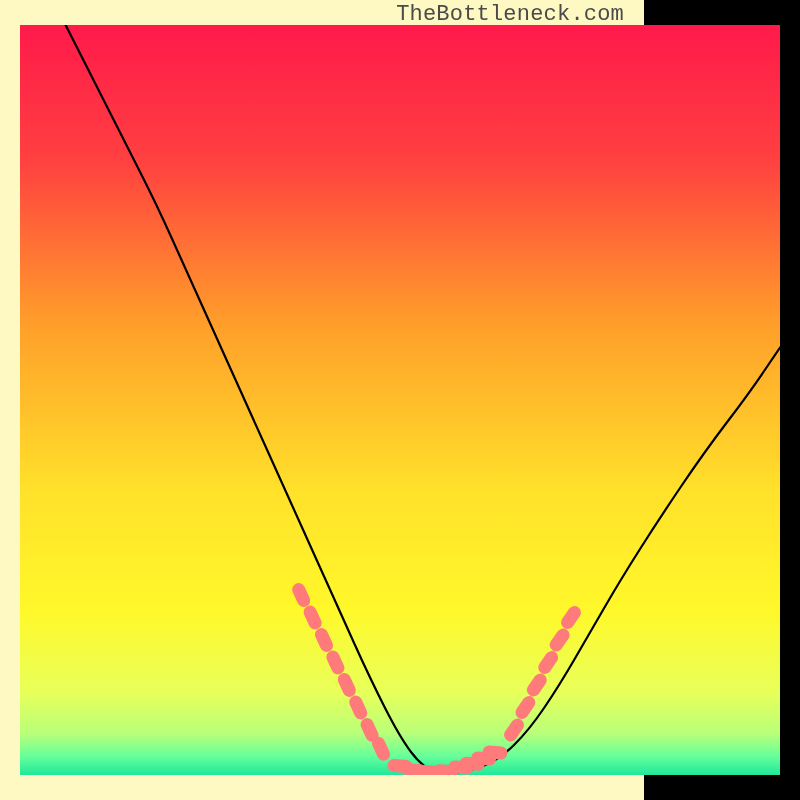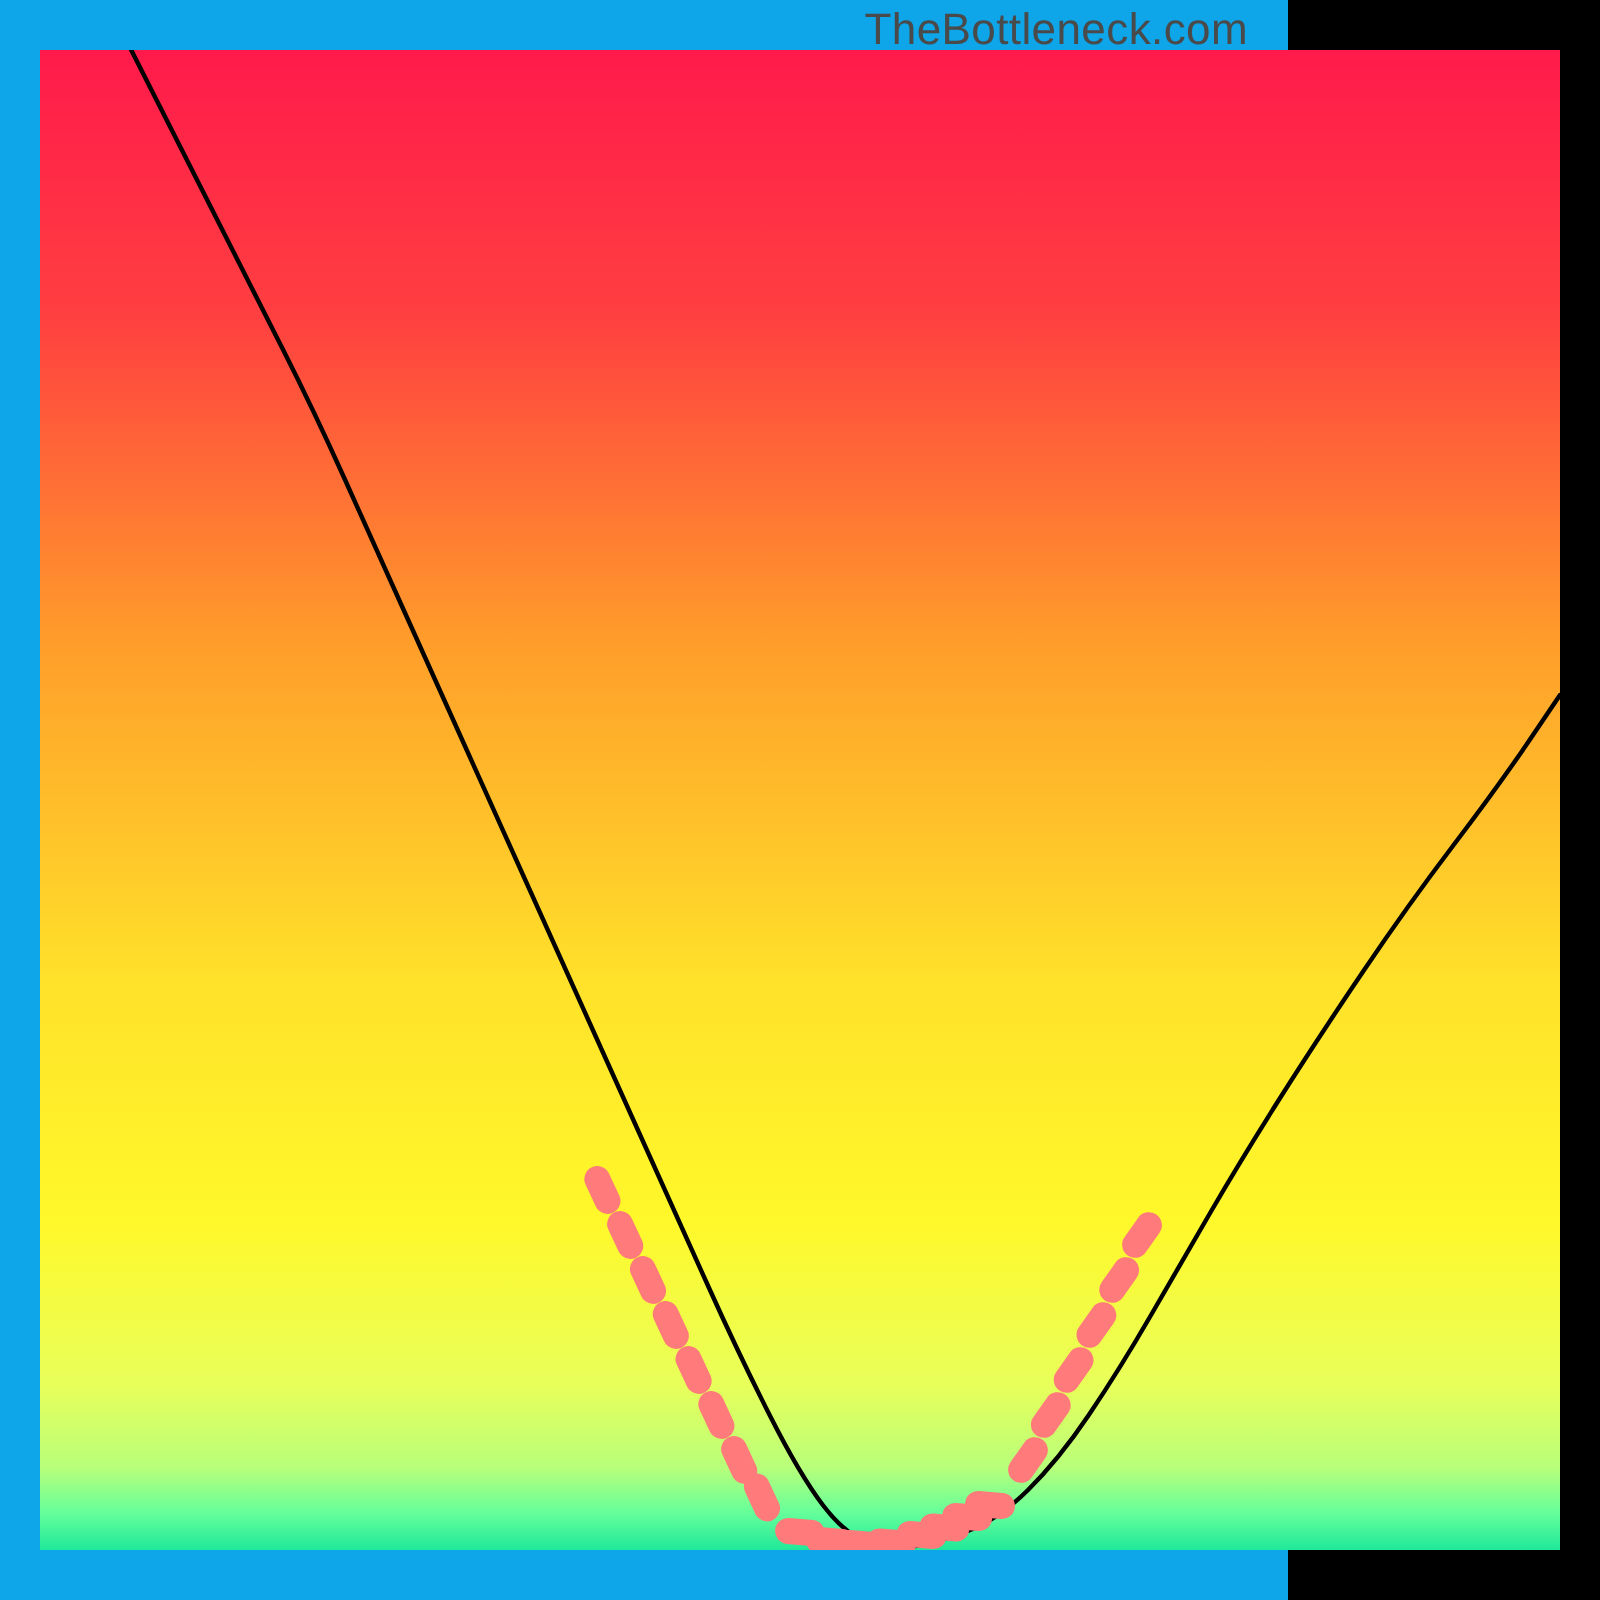--- a/index.html
+++ b/index.html
@@ -8,21 +8,22 @@
     width: 800px;
     height: 800px;
     overflow: hidden;
     background: #000;
     font-family: Arial, Helvetica, sans-serif;
   }
   .frame {
     position: relative;
     width: 644px;
     height: 800px;
-    background: #0ea5e9;
+    background: #fef9c3;
+    font-family: Liberation Mono, monospace;
   }
   .plot-area {
     position: absolute;
     left: 20px;
     top: 25px;
     width: 760px;
     height: 750px;
     overflow: hidden;
   }
   .gradient-bg {

